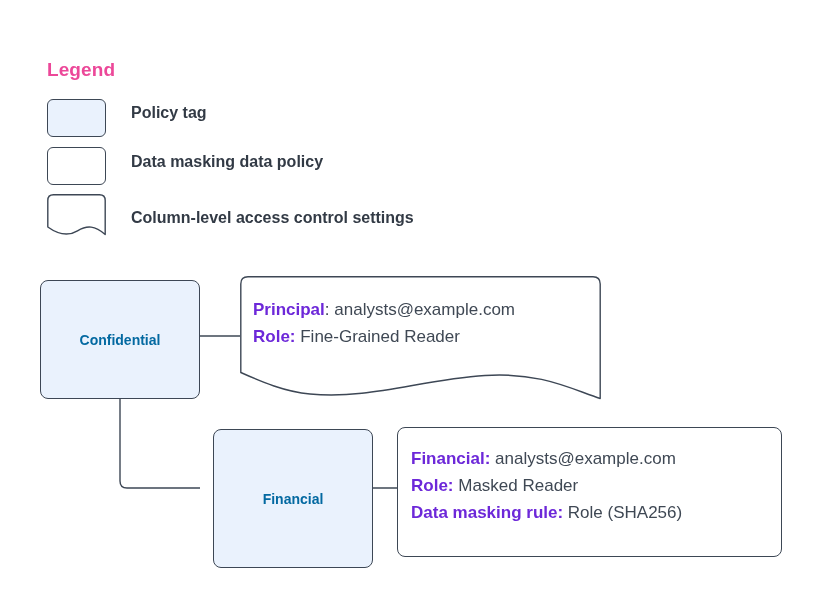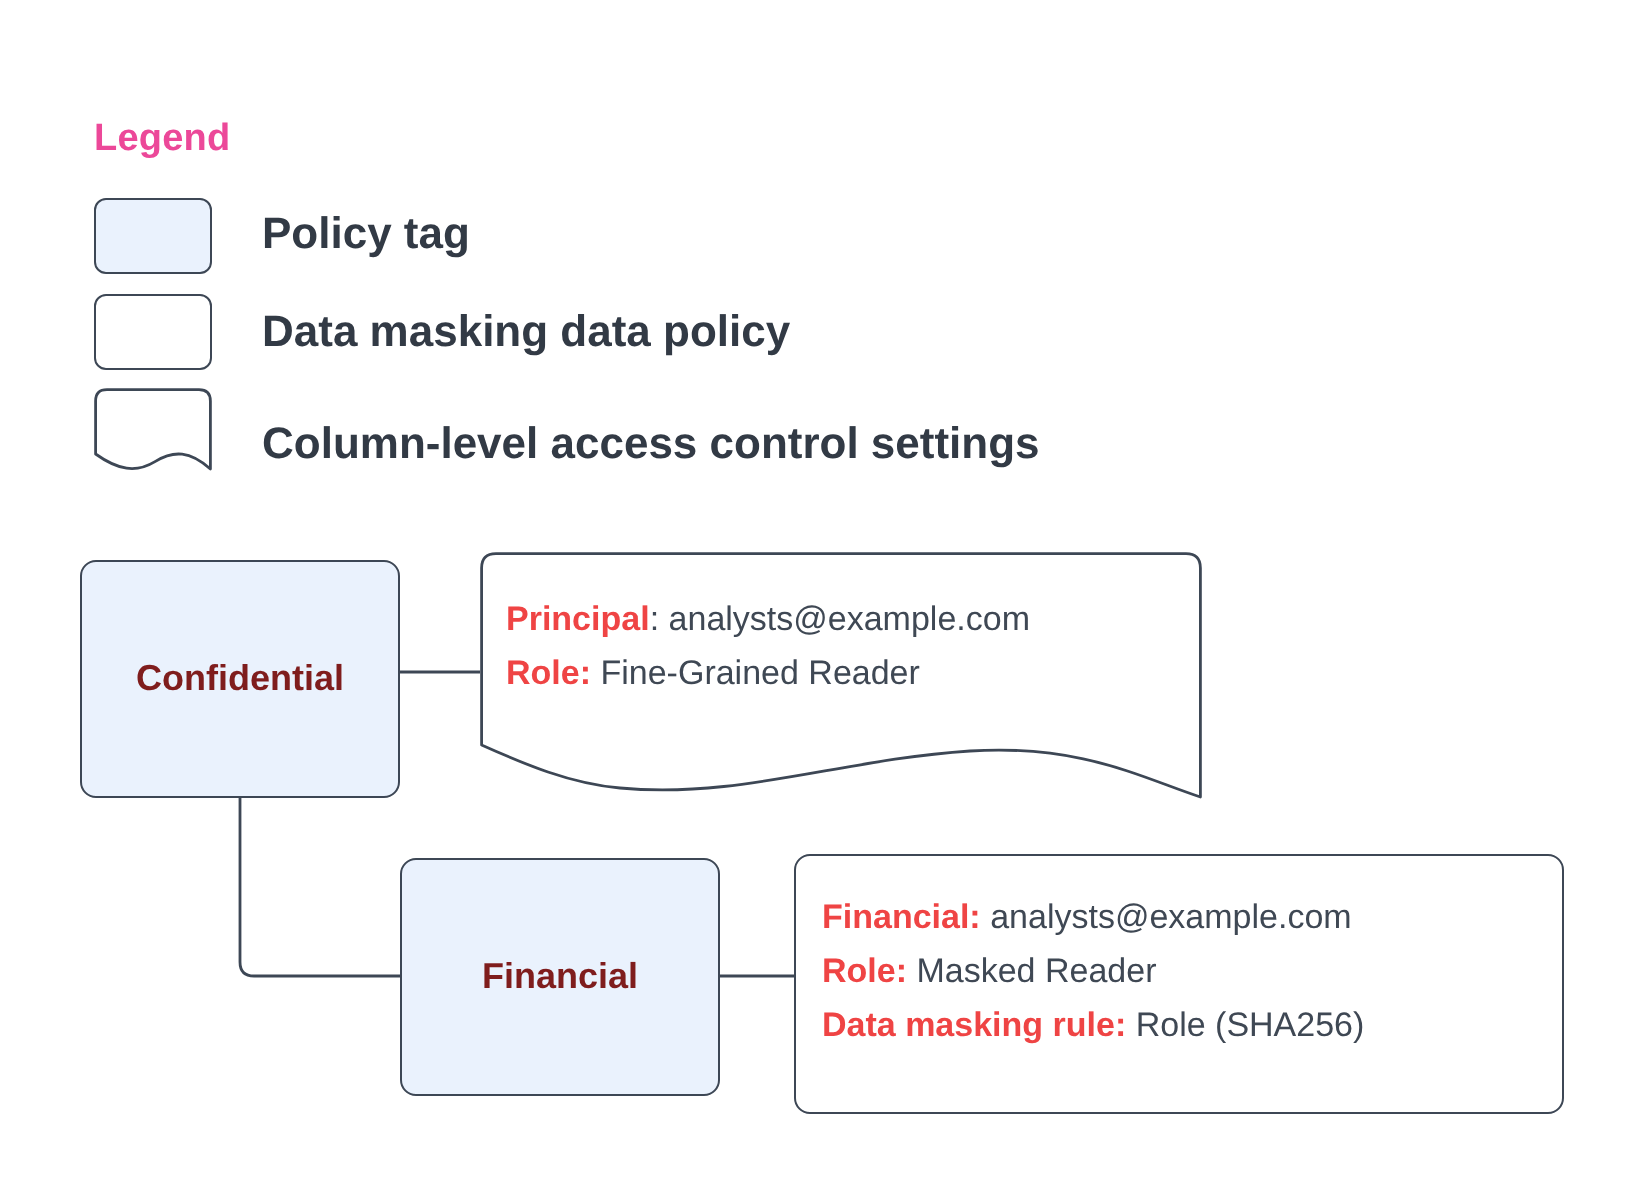--- a/index.html
+++ b/index.html
@@ -31,21 +31,21 @@
     top: 59px;
     font-size: 19px;
     font-weight: bold;
     color: #ec4899;
     letter-spacing: 0.1px;
     white-space: nowrap;
   }
 
   .legend-row-label {
     position: absolute;
-    font-size: 22px;
+    font-size: 16px;
     font-weight: bold;
     color: #323a45;
     white-space: nowrap;
     left: 131px;
   }
   .legend-row-label.r1 { top: 104px; }
   .legend-row-label.r2 { top: 153px; }
   .legend-row-label.r3 { top: 209px; }
 
   .legend-swatch {
@@ -72,37 +72,37 @@
     position: absolute;
     box-sizing: border-box;
     background: #eaf2fd;
     border: 1.4px solid #3d4755;
     border-radius: 8px;
     display: flex;
     align-items: center;
     justify-content: center;
   }
   .node-label {
-    font-size: 18px;
-    font-weight: bold;
-    color: #7f1d1d;
+    font-size: 14px;
+    font-weight: bold;
+    color: #0369a1;
     white-space: nowrap;
   }
 
   #node-confidential {
     left: 40px;
     top: 280px;
     width: 160px;
     height: 119px;
   }
   #node-financial {
-    left: 200px;
+    left: 213px;
     top: 429px;
     width: 160px;
-    height: 119px;
+    height: 139px;
   }
 
   
   .panel {
     position: absolute;
     box-sizing: border-box;
   }
 
   #panel-confidential {
     left: 240px;
@@ -135,21 +135,21 @@
   }
 
   .panel-line {
     font-size: 17px;
     color: #3f4854;
     line-height: 27px;
     white-space: nowrap;
   }
   .panel-line .k {
     font-weight: bold;
-    color: #ef4444;
+    color: #6d28d9;
   }
 
   
   #connectors {
     position: absolute;
     left: 0; top: 0;
     width: 820px; height: 598px;
     pointer-events: none;
   }
 </style>

